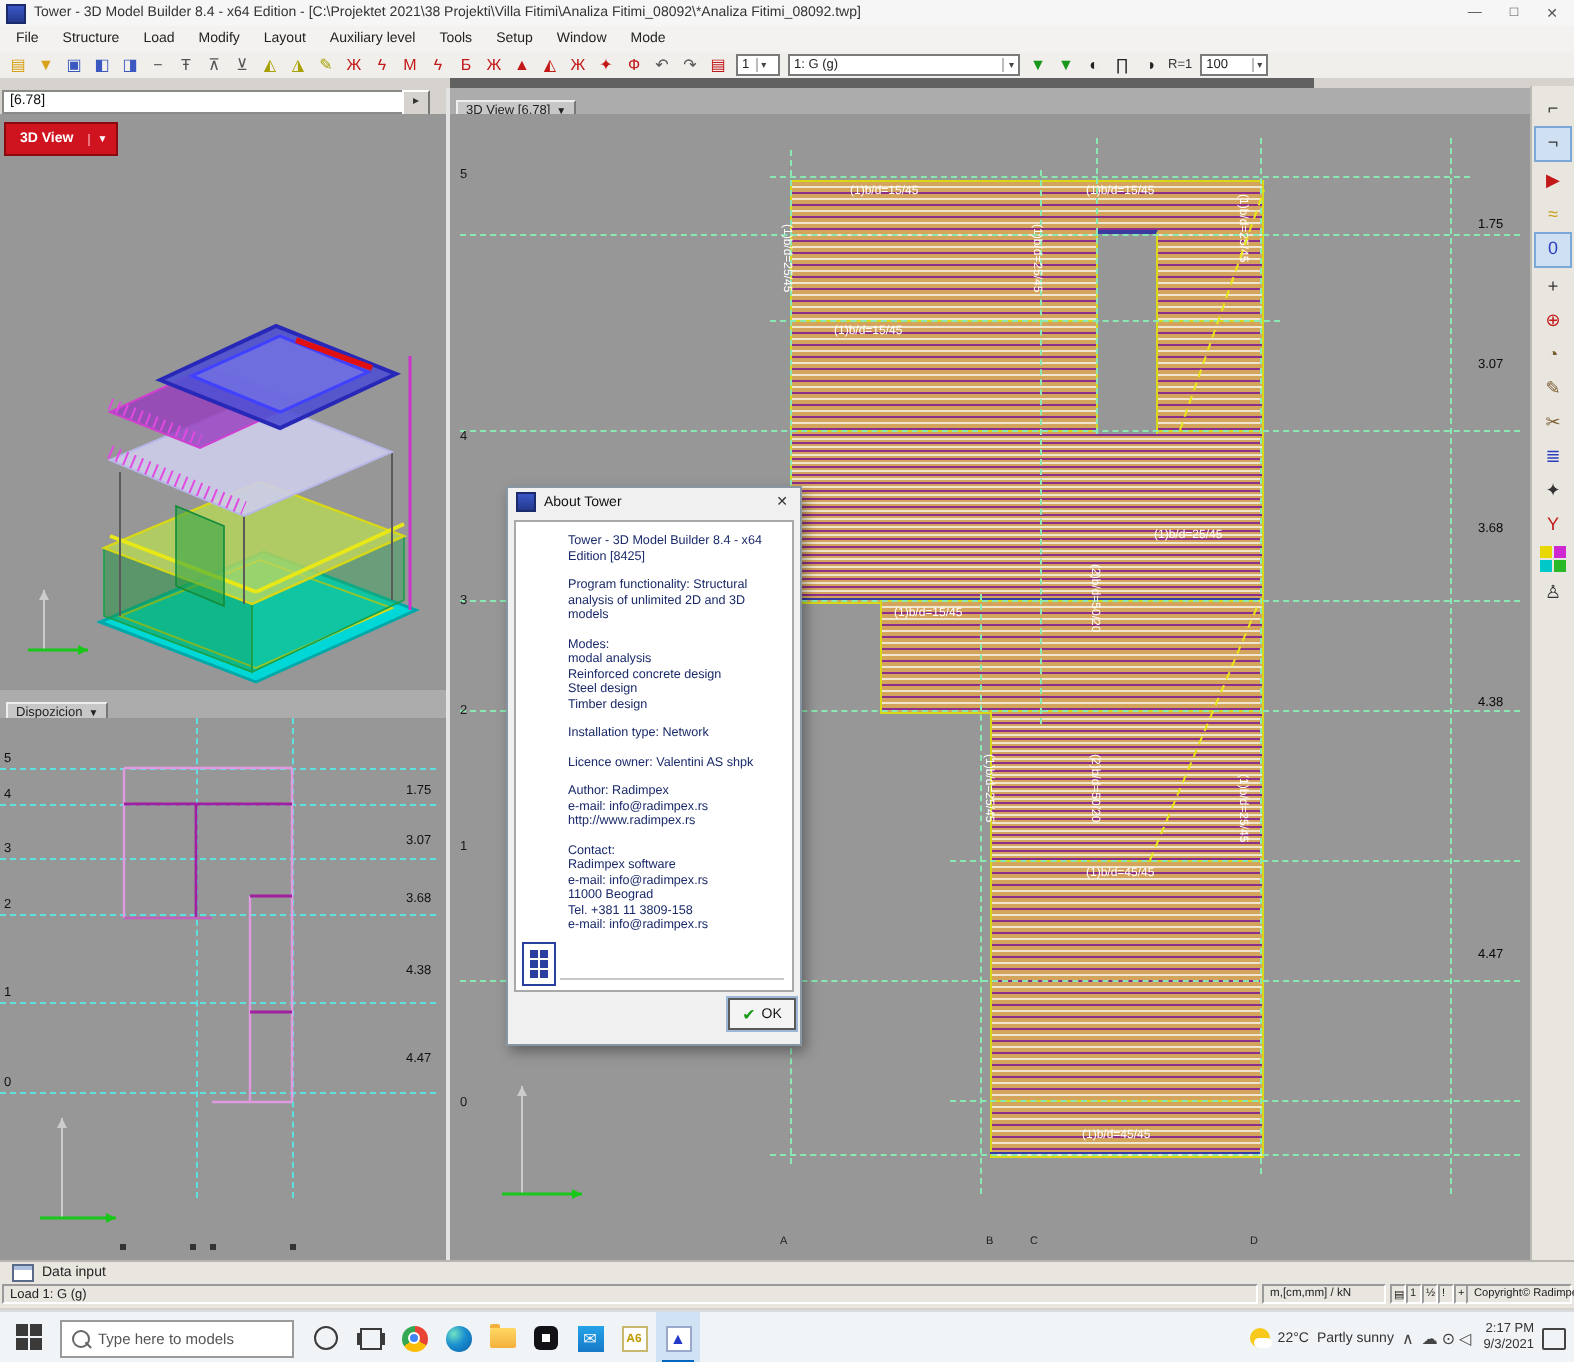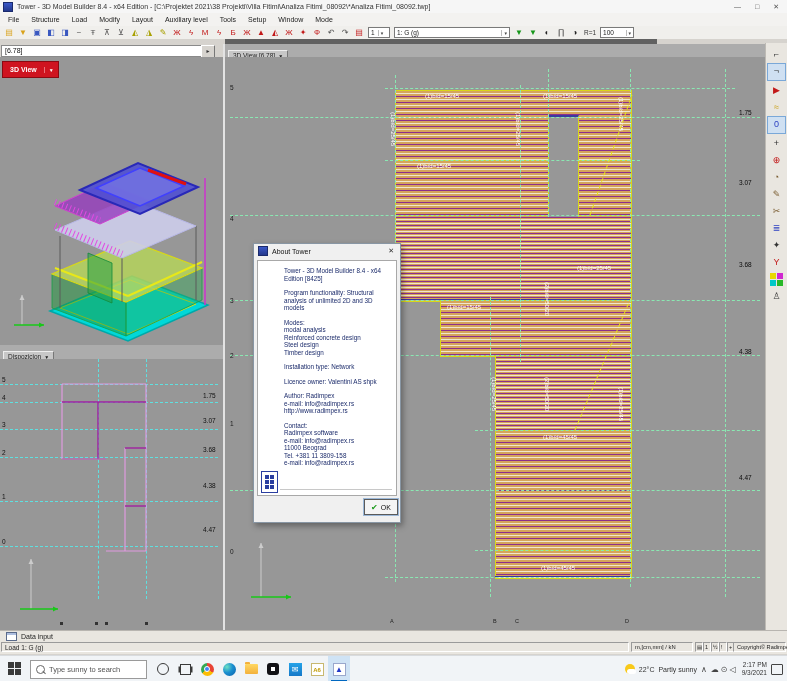--- a/index.html
+++ b/index.html
@@ -442,21 +442,21 @@
 
   <div class="taskbar">
     <span class="start">
         <i></i>
         <i></i>
         <i></i>
         <i></i>
       </span>
     <span class="searchbox">
       <span class="mag"></span>
-      <span>Type sunny to search</span>
+      <span>Type here to models</span>
     </span>
     <span id="tb-apps">
         <span class="appcell">
           <span class="ic-cortana"></span>
         </span>
         <span class="appcell">
           <span class="ic-taskview"></span>
         </span>
         <span class="appcell">
           <span class="ic-chrome"></span>

